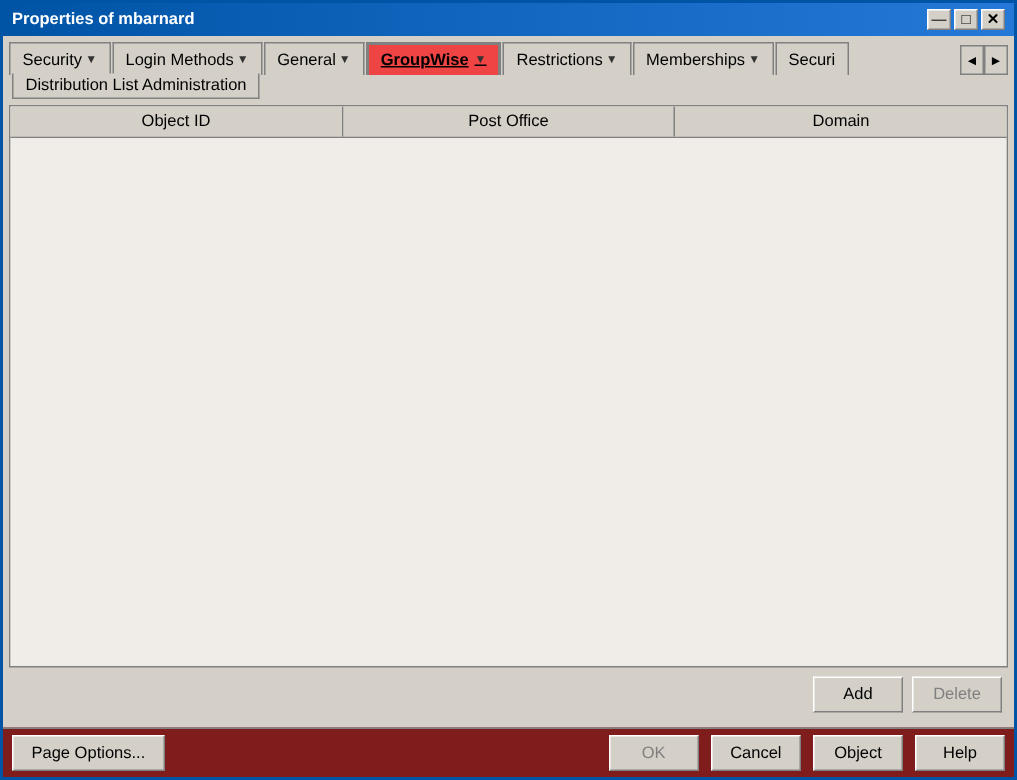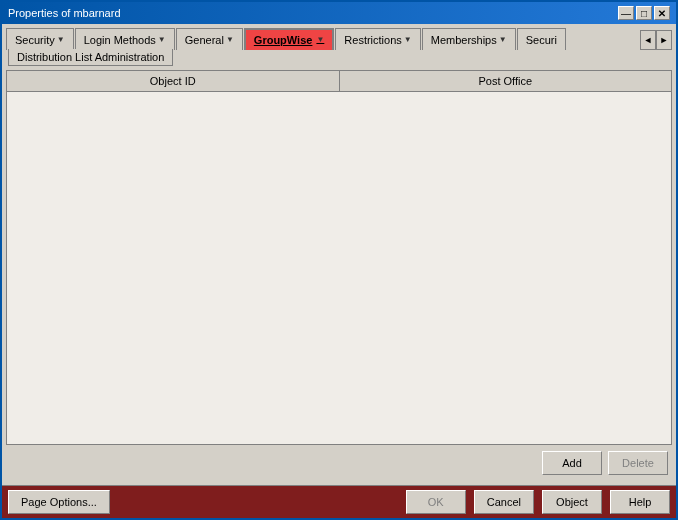--- a/index.html
+++ b/index.html
@@ -23,21 +23,21 @@
       background: linear-gradient(to right, #0054a6, #2479d8);
       color: white;
       padding: 3px 6px;
       display: flex;
       align-items: center;
       justify-content: space-between;
       height: 22px;
       flex-shrink: 0;
     }
     .title-bar-text {
-      font-weight: normal;
+      font-weight: bold;
       font-size: 11px;
     }
     .title-bar-buttons {
       display: flex;
       gap: 2px;
     }
     .title-bar-btn {
       width: 16px;
       height: 14px;
       background: #d4d0c8;
@@ -280,20 +280,21 @@
         <span>Distribution List Administration</span>
       </div>
     </div>
   </div>
 
   <div class="content-area">
     <div class="table-container">
       <div class="table-header">
         <div class="table-header-cell">Object ID</div>
         <div class="table-header-cell">Post Office</div>
+        <div class="table-header-cell">Domain</div>
       </div>
       <div class="table-body"></div>
     </div>
 
     <div class="action-row">
       <button class="btn">Add</button>
       <button class="btn disabled">Delete</button>
     </div>
   </div>
 

